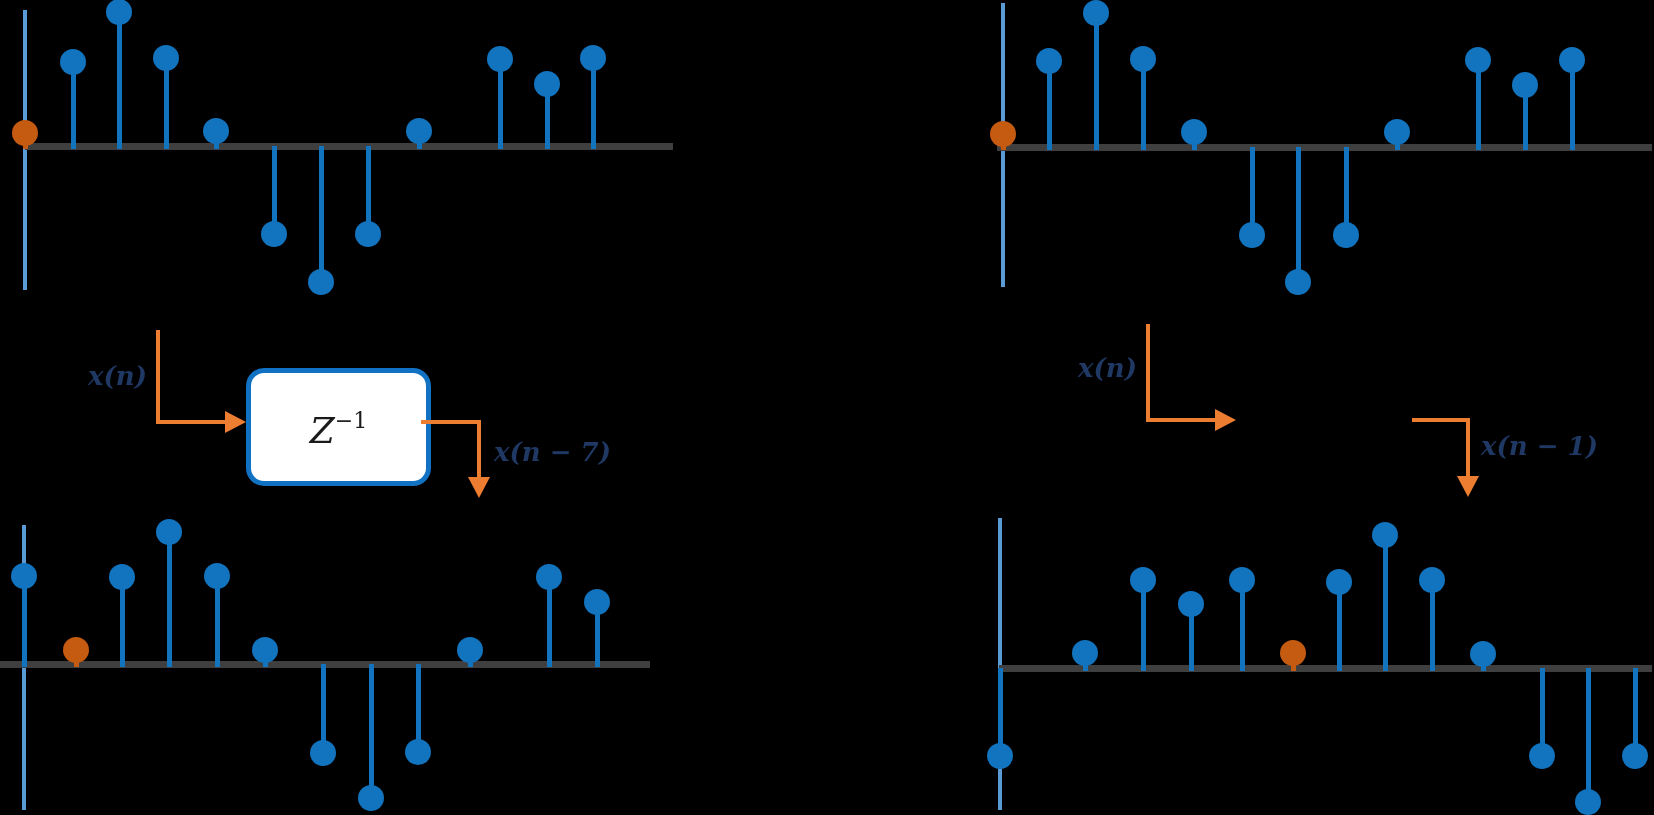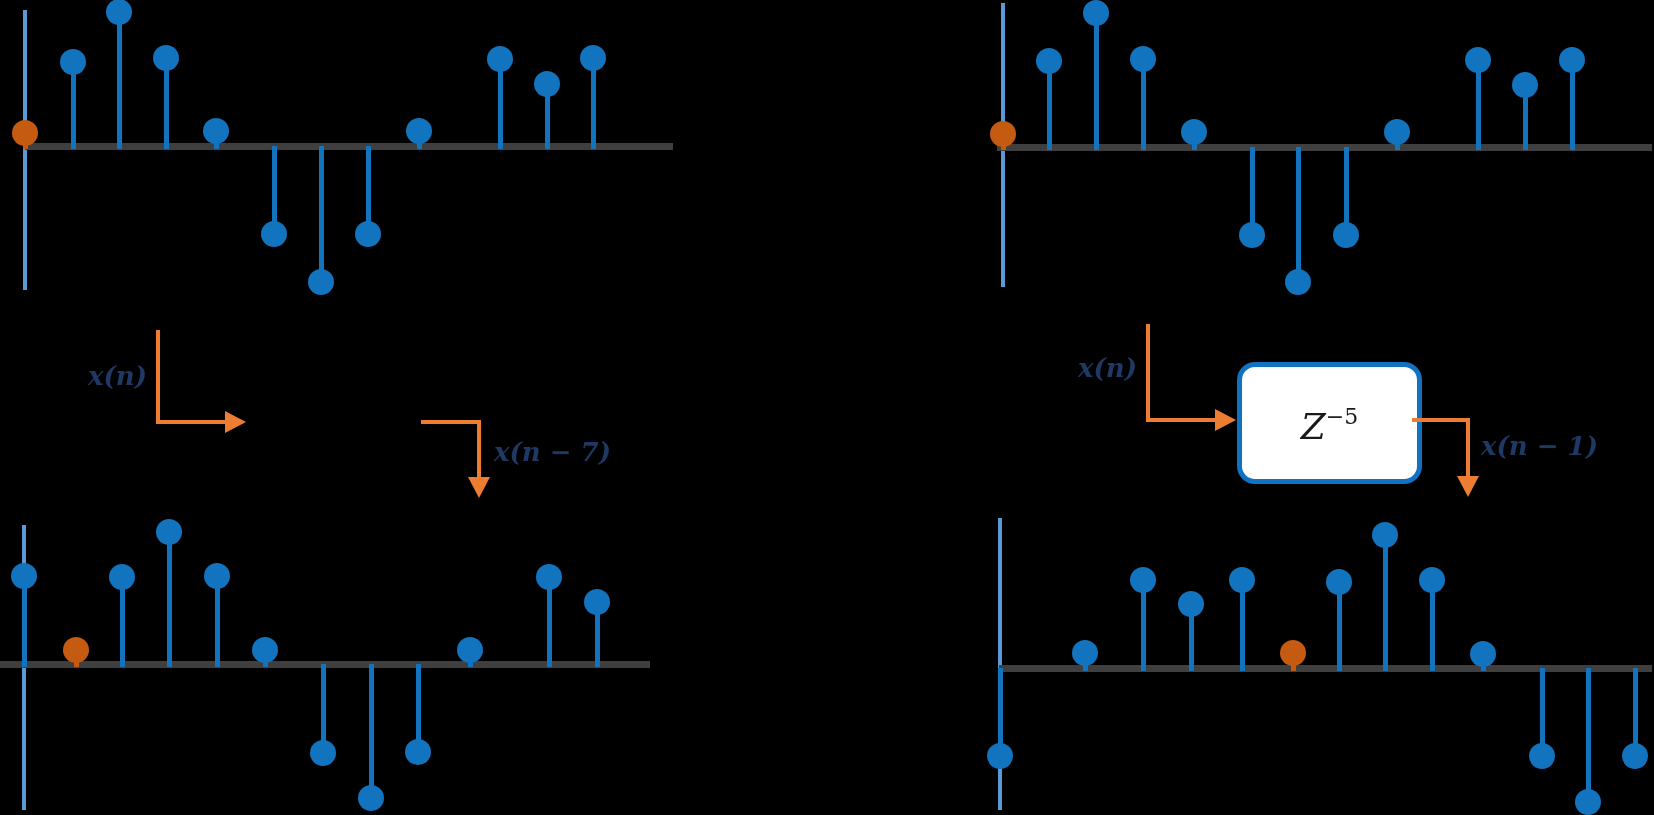--- a/index.html
+++ b/index.html
@@ -148,33 +148,33 @@
       <div class="dot" style="left: 1575px; top: 789.05px; background: rgb(18, 115, 190);"></div>
       <div class="stemline" style="left: 1633px; background: rgb(18, 115, 190); top: 668px; height: 88.09px;"></div>
       <div class="dot" style="left: 1622px; top: 743.09px; background: rgb(18, 115, 190);"></div>
     </div>
 
   <div style="position:absolute;inset:0;">
     <div class="mlabel" style="left: 88px; top: 363px; color: rgb(31, 56, 100);">x(n)</div>
     <div class="oseg" style="left: 156px; top: 330px; width: 4px; height: 94px; background: rgb(237, 125, 49);"></div>
     <div class="oseg" style="left: 156px; top: 420px; width: 70px; height: 4px; background: rgb(237, 125, 49);"></div>
     <div class="arr-right" style="left: 225px; top: 411px; border-left-color: rgb(237, 125, 49);"></div>
+    <div class="zbox" style="left: 246px; top: 368px; width: 175px; height: 108px; border: 5px solid rgb(17, 114, 196); background: rgb(255, 255, 255);">
+      <span class="zlabel" style="color: rgb(26, 26, 26);"><span>Z</span><sup>−1</sup></span>
+    </div>
     <div class="oseg" style="left: 421px; top: 420px; width: 60px; height: 4px; background: rgb(237, 125, 49);"></div>
     <div class="oseg" style="left: 477px; top: 420px; width: 4px; height: 58px; background: rgb(237, 125, 49);"></div>
     <div class="arr-down" style="left: 468px; top: 477px; border-top-color: rgb(237, 125, 49);"></div>
     <div class="mlabel" style="left: 494px; top: 439px; color: rgb(31, 56, 100);">x(n − 7)</div>
   </div>
 
   <div style="position:absolute;inset:0;">
     <div class="mlabel" style="left: 1078px; top: 355px; color: rgb(31, 56, 100);">x(n)</div>
     <div class="oseg" style="left: 1146px; top: 324px; width: 4px; height: 98px; background: rgb(237, 125, 49);"></div>
     <div class="oseg" style="left: 1146px; top: 418px; width: 70px; height: 4px; background: rgb(237, 125, 49);"></div>
     <div class="arr-right" style="left: 1215px; top: 409px; border-left-color: rgb(237, 125, 49);"></div>
-    <div class="zbox" style="left: 1237px; top: 362px; width: 175px; height: 112px; border: 5px solid rgb(17, 114, 196); background: rgb(255, 255, 255);">
-      <span class="zlabel" style="color: rgb(26, 26, 26);"><span>Z</span><sup>−5</sup></span>
-    </div>
     <div class="oseg" style="left: 1412px; top: 418px; width: 58px; height: 4px; background: rgb(237, 125, 49);"></div>
     <div class="oseg" style="left: 1466px; top: 418px; width: 4px; height: 59px; background: rgb(237, 125, 49);"></div>
     <div class="arr-down" style="left: 1457px; top: 476px; border-top-color: rgb(237, 125, 49);"></div>
     <div class="mlabel" style="left: 1481px; top: 433px; color: rgb(31, 56, 100);">x(n − 1)</div>
   </div>
 
 </div>
 
 </body></html>

